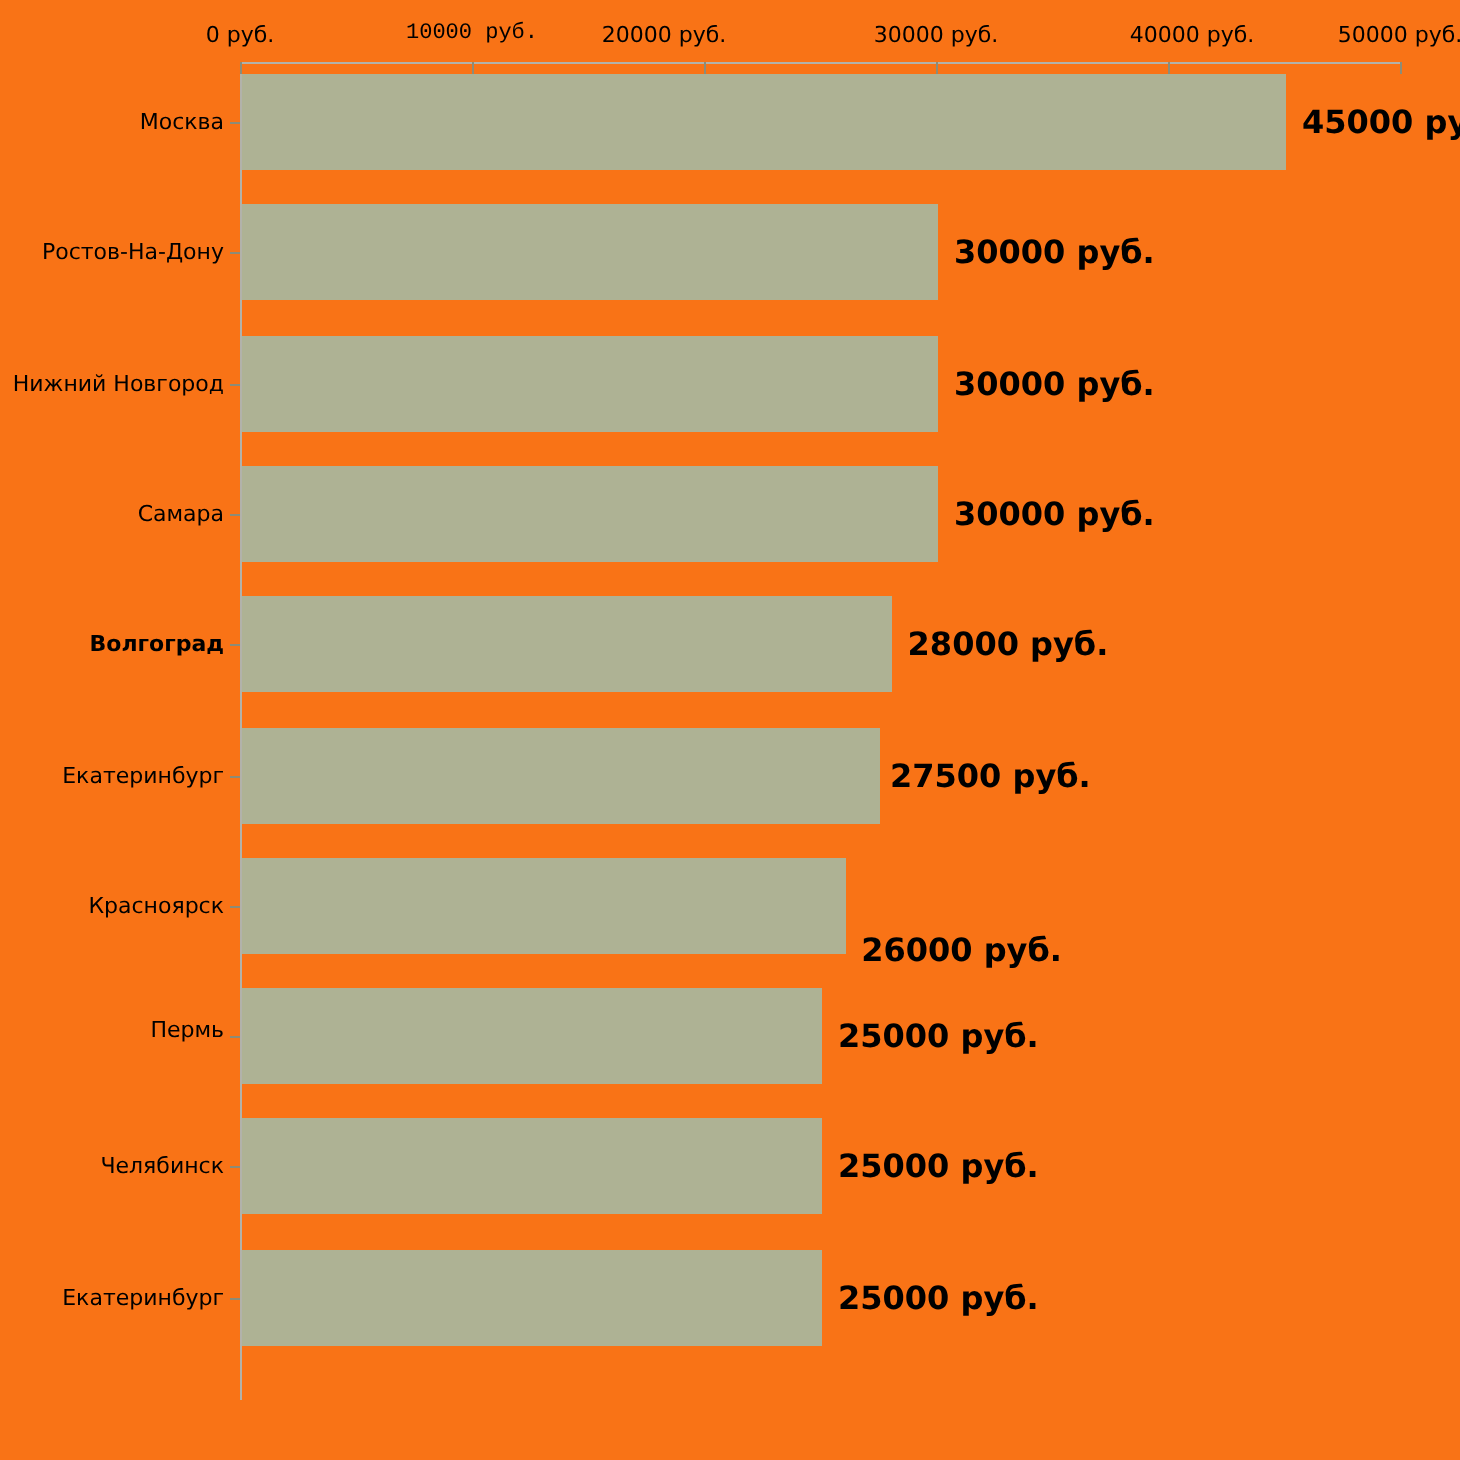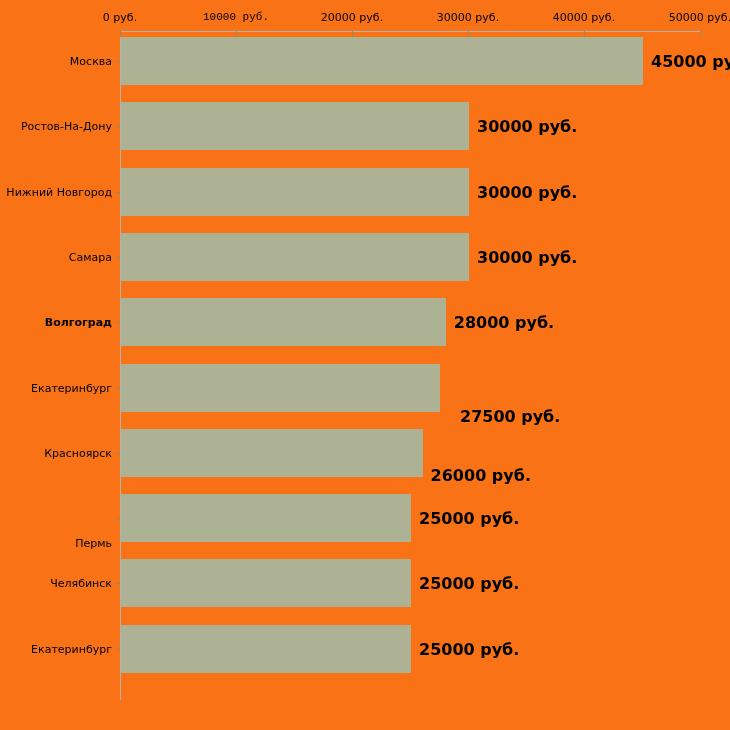--- a/index.html
+++ b/index.html
@@ -87,25 +87,25 @@
 
   <div class="axis-line axis-top"></div>
   <div class="axis-line axis-left"></div>
 
   <div id="xticks-layer">
       <div class="tick" style="left: 120px;"></div>
       <div class="tick-label" style="left: 120px;">0 руб.</div>
       <div class="tick" style="left: 236px;"></div>
       <div class="tick-label" style="left: 236px; font-family: Liberation Mono, monospace;">10000 руб.</div>
       <div class="tick" style="left: 352px;"></div>
-      <div class="tick-label" style="left: 352px; text-align: center;">20000 руб.</div>
+      <div class="tick-label" style="left: 332px; text-align: center;">20000 руб.</div>
       <div class="tick" style="left: 468px;"></div>
       <div class="tick-label" style="left: 468px;">30000 руб.</div>
       <div class="tick" style="left: 584px;"></div>
-      <div class="tick-label" style="left: 584px;">40000 руб.</div>
+      <div class="tick-label" style="left: 596px;">40000 руб.</div>
       <div class="tick" style="left: 700px;"></div>
       <div class="tick-label" style="left: 700px;">50000 руб.</div>
     </div>
 
   <div id="bars-layer">
       <div class="bar" style="left: 121px; top: 37px; width: 522px; height: 48px;"></div>
       <div class="ytick" style="top: 61px;"></div>
       <div class="cat-label" style="top: 61px;">Москва</div>
       <div class="bar-value" style="left: 651px; top: 61px;">45000 руб.</div>
       <div class="bar" style="left: 121px; top: 102.3px; width: 348px; height: 48px;"></div>
@@ -120,28 +120,28 @@
       <div class="ytick" style="top: 256.9px;"></div>
       <div class="cat-label" style="top: 256.9px;">Самара</div>
       <div class="bar-value" style="left: 477px; top: 256.9px;">30000 руб.</div>
       <div class="bar" style="left: 121px; top: 298.2px; width: 324.8px; height: 48px;"></div>
       <div class="ytick" style="top: 322.2px;"></div>
       <div class="cat-label" style="top: 322.2px; font-weight: bold;">Волгоград</div>
       <div class="bar-value" style="left: 453.8px; top: 322.2px;">28000 руб.</div>
       <div class="bar" style="left: 121px; top: 363.5px; width: 319px; height: 48px;"></div>
       <div class="ytick" style="top: 387.5px;"></div>
       <div class="cat-label" style="top: 387.5px;">Екатеринбург</div>
-      <div class="bar-value" style="left: 460px; top: 387.5px; margin-top: 28px;">27500 руб.</div>
+      <div class="bar-value" style="left: 445px; top: 387.5px;">27500 руб.</div>
       <div class="bar" style="left: 121px; top: 428.8px; width: 301.6px; height: 48px;"></div>
       <div class="ytick" style="top: 452.8px;"></div>
       <div class="cat-label" style="top: 452.8px;">Красноярск</div>
       <div class="bar-value" style="left: 430.6px; top: 475px;">26000 руб.</div>
       <div class="bar" style="left: 121px; top: 494.1px; width: 290px; height: 48px;"></div>
       <div class="ytick" style="top: 518.1px;"></div>
-      <div class="cat-label" style="top: 543px;">Пермь</div>
+      <div class="cat-label" style="top: 515px;">Пермь</div>
       <div class="bar-value" style="left: 419px; top: 518.1px;">25000 руб.</div>
       <div class="bar" style="left: 121px; top: 559.4px; width: 290px; height: 48px;"></div>
       <div class="ytick" style="top: 583.4px;"></div>
       <div class="cat-label" style="top: 583.4px;">Челябинск</div>
       <div class="bar-value" style="left: 419px; top: 583.4px;">25000 руб.</div>
       <div class="bar" style="left: 121px; top: 624.7px; width: 290px; height: 48px;"></div>
       <div class="ytick" style="top: 648.7px;"></div>
       <div class="cat-label" style="top: 648.7px;">Екатеринбург</div>
       <div class="bar-value" style="left: 419px; top: 648.7px;">25000 руб.</div>
     </div>

